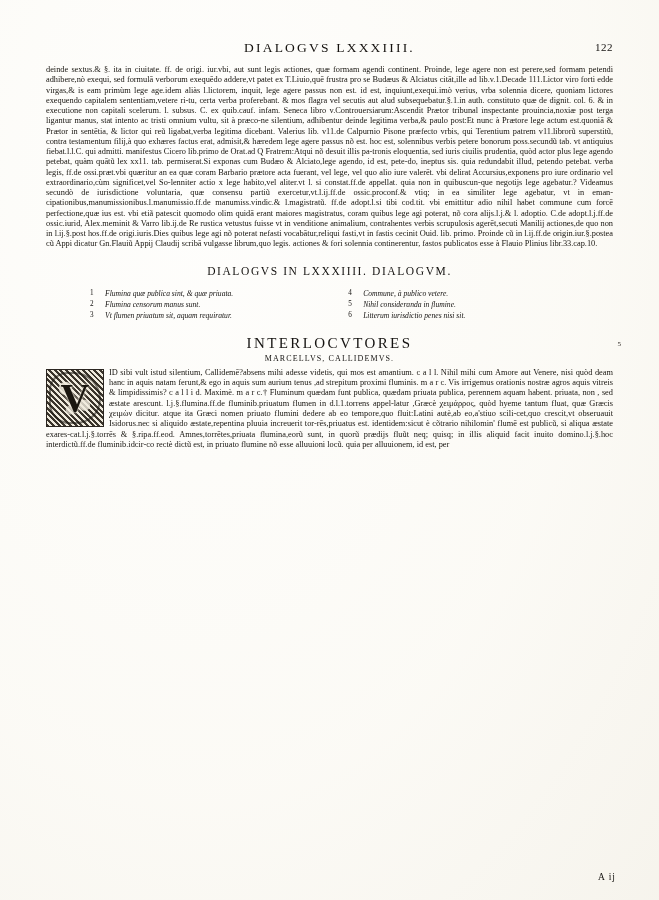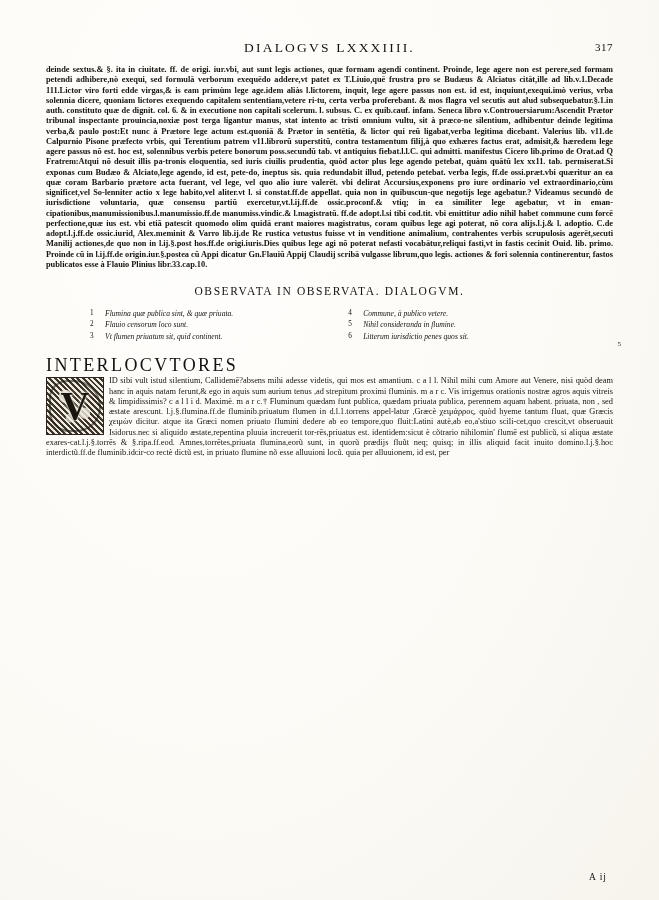--- a/index.html
+++ b/index.html
@@ -56,21 +56,20 @@
     letter-spacing: 0.5px;
   }
   .body-text {
     text-align: justify;
     font-size: 8.35px;
     line-height: 10.25px;
     letter-spacing: -0.02px;
     color: #17140f;
     hyphens: none;
     text-justify: inter-word;
-    font-weight: bold;
   }
   .body-text p {
     margin: 0;
     text-indent: 0;
   }
   .marginal-number {
     position: absolute;
     right: 38px;
     font-size: 7px;
     color: #2a2520;
@@ -98,23 +97,23 @@
   }
   .obs-num {
     font-style: normal;
     width: 9px;
     flex: 0 0 9px;
     text-align: left;
     font-size: 7.2px;
   }
   .obs-text { flex: 1 1 auto; }
   .interlocutores {
-    text-align: left;
+    text-align: center;
     margin-top: 13px;
-    font-size: 18px;
+    font-size: 15px;
     letter-spacing: 2.4px;
   }
   .speakers {
     text-align: center;
     font-size: 8px;
     letter-spacing: 1.1px;
     margin-top: 2px;
     margin-bottom: 5px;
   }
   .dialogue {
@@ -154,76 +153,77 @@
     border-radius: 40% 60% 55% 45%;
     border: 2px solid rgba(30,26,20,0.55);
     background:
       radial-gradient(circle at 30% 30%, rgba(240,235,222,0.85) 0 6px, transparent 7px),
       radial-gradient(circle at 70% 65%, rgba(240,235,222,0.8) 0 5px, transparent 6px),
       radial-gradient(circle at 40% 75%, rgba(240,235,222,0.7) 0 4px, transparent 5px);
   }
   .sig {
     position: absolute;
     bottom: 18px;
-    right: 52px;
+    right: 43px;
     font-size: 9.5px;
     letter-spacing: 1px;
   }
 </style>
 </head>
 <body>
 
 <div class="page">
   <div class="content">
 
     <div class="header">
       <div class="running-title">DIALOGVS LXXXIIII.</div>
-      <div class="folio">317</div>
+      <div class="folio">122</div>
     </div>
 
     <div class="body-text">
       <p>deinde sextus.&amp; §. ita in ciuitate. ff. de origi. iur.vbi, aut sunt legis actiones, quæ formam agendi continent. Proinde, lege agere non est perere,sed formam petendi adhibere,nò exequi, sed formulā verborum exequēdo addere,vt patet ex T.Liuio,quē frustra pro se Budæus &amp; Alciatus citāt,ille ad lib.v.1.Decade 111.Lictor viro forti edde virgas,&amp; is eam primùm lege age.idem aliàs l.lictorem, inquit, lege agere passus non est. id est, inquiunt,exequi.imò verius, vrba solennia dicere, quoniam lictores exequendo capitalem sententiam,vetere ri-tu, certa verba proferebant. &amp; mos flagra vel secutis aut alud subsequebatur.§.1.in auth. constituto quæ de dignit. col. 6. &amp; in executione non capitali scelerum. l. subsus. C. ex quib.cauf. infam. Seneca libro v.Controuersiarum:Ascendit Prætor tribunal inspectante prouincia,noxiæ post terga ligantur manus, stat intento ac tristi omnium vultu, sit à præco-ne silentium, adhibentur deinde legitima verba,&amp; paulo post:Et nunc à Prætore lege actum est.quoniā &amp; Prætor in sentētia, &amp; lictor qui reũ ligabat,verba legitima dicebant. Valerius lib. v11.de Calpurnio Pisone præfecto vrbis, qui Terentium patrem v11.librorũ superstitũ, contra testamentum filij,à quo exhæres factus erat, admisit,&amp; hæredem lege agere passus nõ est. hoc est, solennibus verbis petere bonorum poss.secundũ tab. vt antiquius fiebat.l.l.C. qui admitti. manifestus Cicero lib.primo de Orat.ad Q Fratrem:Atqui nõ desuit illis pa-tronis eloquentia, sed iuris ciuilis prudentia, quòd actor plus lege agendo petebat, quàm quātũ lex xx11. tab. permiserat.Si exponas cum Budæo &amp; Alciato,lege agendo, id est, pete-do, ineptus sis. quia redundabit illud, petendo petebat. verba legis, ff.de ossi.præt.vbi quæritur an ea quæ coram Barbario prætore acta fuerant, vel lege, vel quo alio iure valerēt. vbi delirat Accursius,exponens pro iure ordinario vel extraordinario,cùm significet,vel So-lenniter actio x lege habito,vel aliter.vt l. si constat.ff.de appellat. quia non in quibuscun-que negotijs lege agebatur.? Videamus secundò de iurisdictione voluntaria, quæ consensu partiũ exercetur,vt.l.ij.ff.de ossic.proconf.&amp; vtiq; in ea similiter lege agebatur, vt in eman-cipationibus,manumissionibus.l.manumissio.ff.de manumiss.vindic.&amp; l.magistratũ. ff.de adopt.l.si tibi cod.tit. vbi emittitur adio nihil habet commune cum forcē perfectione,quæ ius est. vbi etiã patescit quomodo olim quidā erant maiores magistratus, coram quibus lege agi poterat, nõ cora alijs.l.j.&amp; l. adoptio. C.de adopt.l.j.ff.de ossic.iurid, Alex.meminit &amp; Varro lib.ij.de Re rustica vetustus fuisse vt in venditione animalium, contrahentes verbis scrupulosis agerēt,secuti Manilij actiones,de quo non in l.ij.§.post hos.ff.de origi.iuris.Dies quibus lege agi nõ poterat nefasti vocabātur,reliqui fasti,vt in fastis cecinit Ouid. lib. primo. Proinde cũ in l.ij.ff.de origin.iur.§.postea cũ Appi dicatur Gn.Flauiũ Appij Claudij scribā vulgasse librum,quo legis. actiones &amp; fori solennia continerentur, fastos publicatos esse à Flauio Plinius libr.33.cap.10.</p>
     </div>
 
     <div class="marginal-number" style="top: 340px;">5</div>
 
-    <div class="section-title">OBSERVATA IN OBSERVATA. DIALOGVM.</div>
+    <div class="section-title">DIALOGVS IN LXXXIIII. DIALOGVM.</div>
 
     <div class="observata-list">
       <div class="observata-col">
         <div class="observata-row">
           <span class="obs-num">1</span>
           <span class="obs-text">Flumina quæ publica sint, &amp; quæ priuata.</span>
         </div>
         <div class="observata-row">
           <span class="obs-num">2</span>
-          <span class="obs-text">Flauio censorum loco sunt.</span>
+          <span class="obs-text">Flumina censorum manus sunt.</span>
         </div>
         <div class="observata-row">
           <span class="obs-num">3</span>
-          <span class="obs-text">Vt flumen priuatum sit, quid continent.</span>
+          <span class="obs-text">Vt flumen priuatum sit, aquam requiratur.</span>
         </div>
       </div>
       <div class="observata-col">
         <div class="observata-row">
           <span class="obs-num">4</span>
           <span class="obs-text">Commune, à publico vetere.</span>
         </div>
         <div class="observata-row">
           <span class="obs-num">5</span>
           <span class="obs-text">Nihil consideranda in flumine.</span>
         </div>
         <div class="observata-row">
           <span class="obs-num">6</span>
-          <span class="obs-text">Litterum iurisdictio penes quos sit.</span>
+          <span class="obs-text">Litterum iurisdictio penes nisi sit.</span>
         </div>
       </div>
     </div>
 
     <div class="interlocutores">INTERLOCVTORES</div>
+    <div class="speakers">MARCELLVS, CALLIDEMVS.</div>
 
     <div class="dialogue">
       <span class="initial">
         <span class="vine"></span>
         <span class="letter">V</span>
       </span>
       <span>ID sibi vult istud silentium, Callidemē?absens mihi adesse videtis, qui mos est amantium. c a l l. Nihil mihi cum Amore aut Venere, nisi quòd deam hanc in aquis natam ferunt,&amp; ego in aquis sum aurium tenus ,ad strepitum proximi fluminis. m a r c. Vis irrigemus orationis nostræ agros aquis vitreis &amp; limpidissimis? c a l l i d. Maximè. m a r c.† Fluminum quædam funt publica, quædam priuata publica, perennem aquam habent. priuata, non , sed æstate arescunt. l.j.§.flumina.ff.de fluminib.priuatum flumen in d.l.1.torrens appel-latur ,Græcè χειμάρρος, quòd hyeme tantum fluat, quæ Græcis χειμὼν dicitur. atque ita Græci nomen priuato flumini dedere ab eo tempore,quo fluit:Latini autè,ab eo,a'stiuo scili-cet,quo crescit,vt obseruauit Isidorus.nec si aliquido æstate,repentina pluuia increuerit tor-rēs,priuatus est. identidem:sicut è cõtrario nihilomin' flumē est publicũ, si aliqua æstate exares-cat.l.j.§.torrēs &amp; §.ripa.ff.eod. Amnes,torrētes,priuata flumina,eorũ sunt, in quorũ prædijs fluũt neq; quisq; in illis aliquid facit inuito domino.l.j.§.hoc interdictũ.ff.de fluminib.idcir-co rectè dictũ est, in priuato flumine nõ esse alluuioni locũ. quia per alluuionem, id est, per</span>
     </div>
 
   </div>

